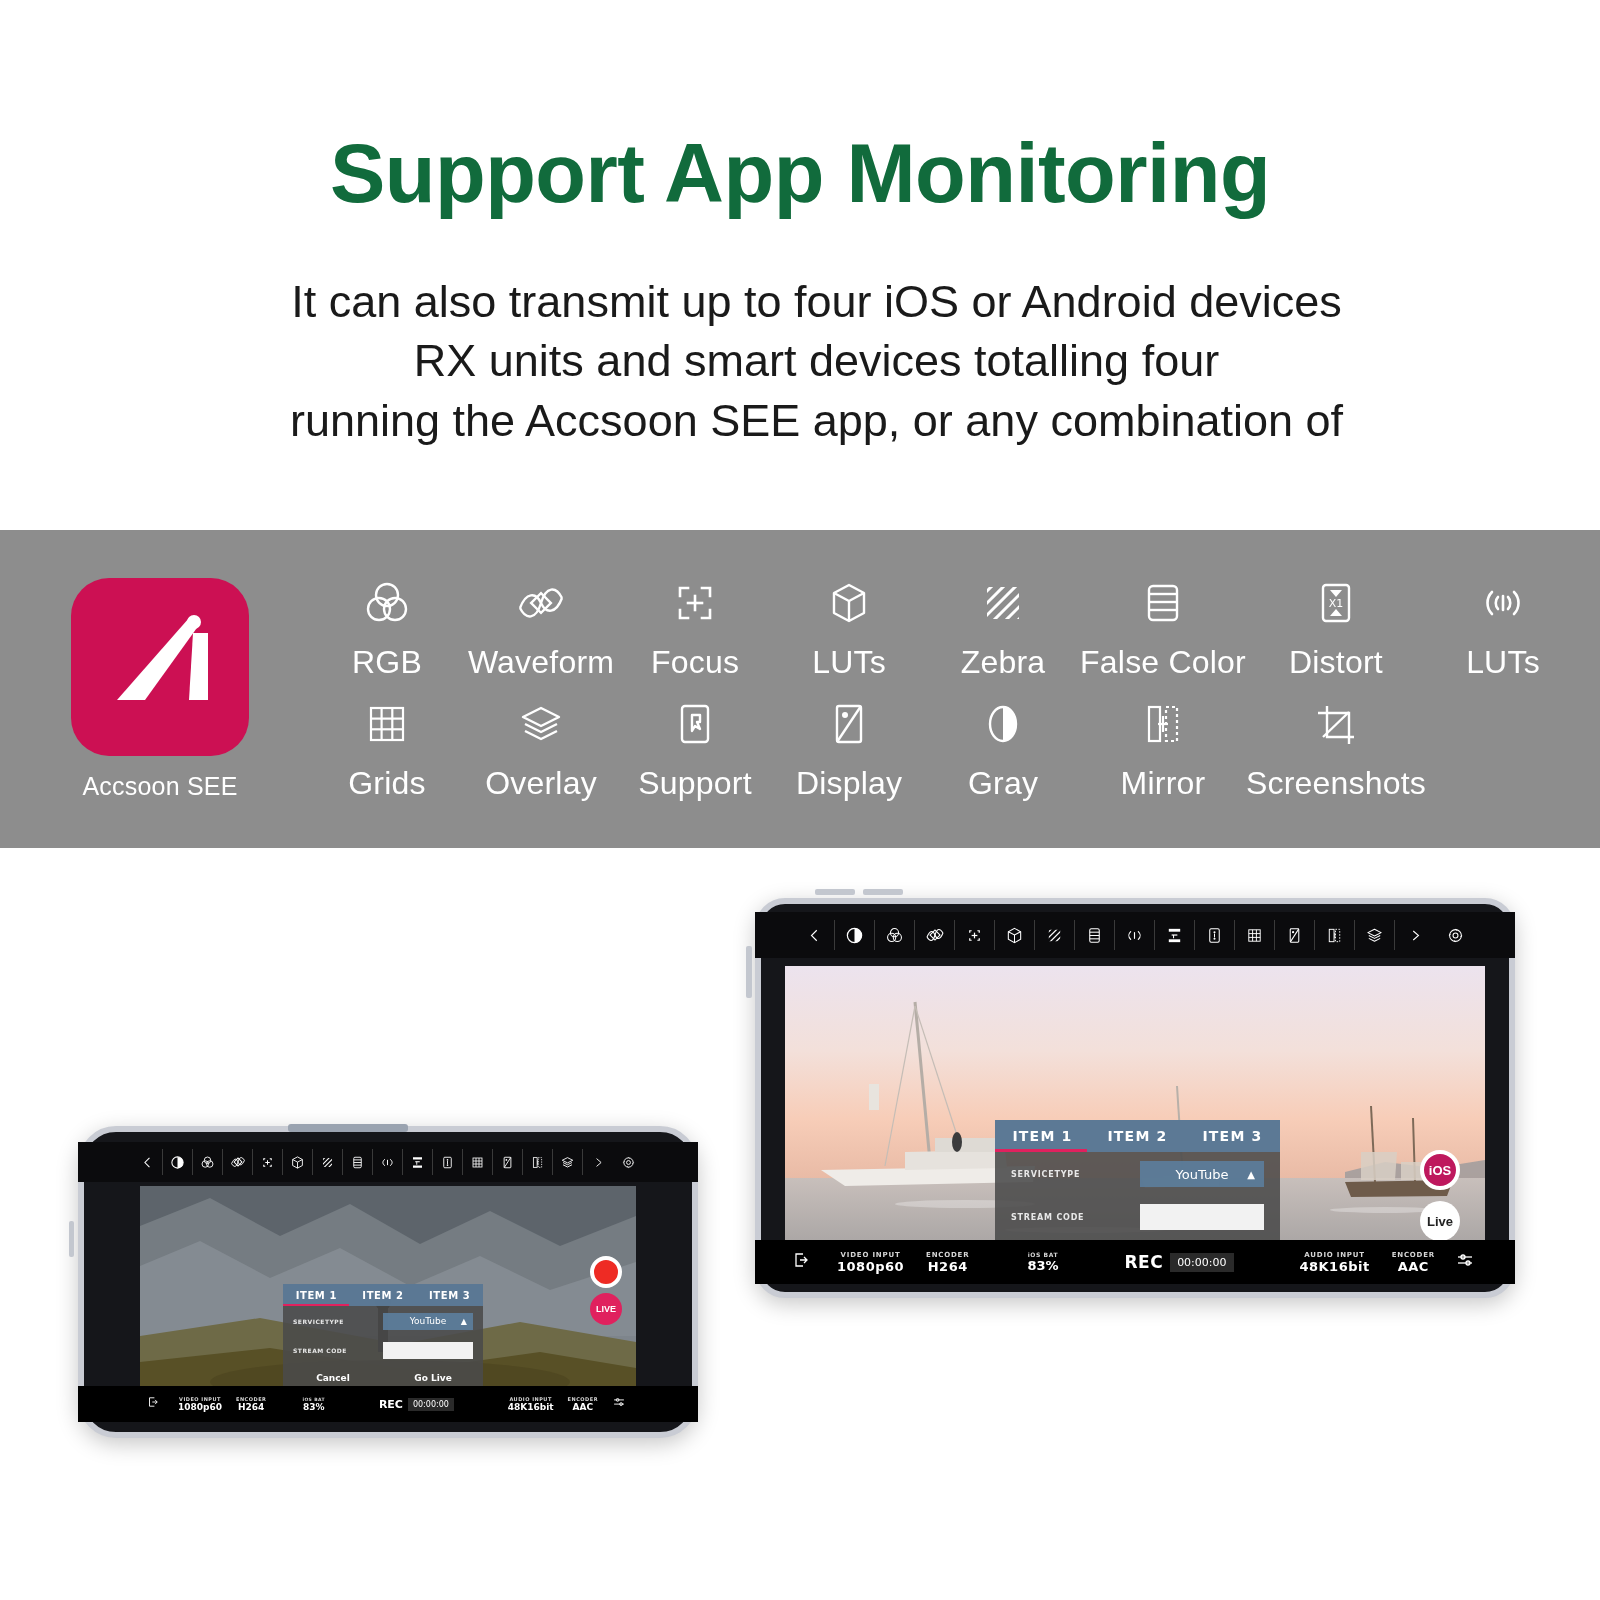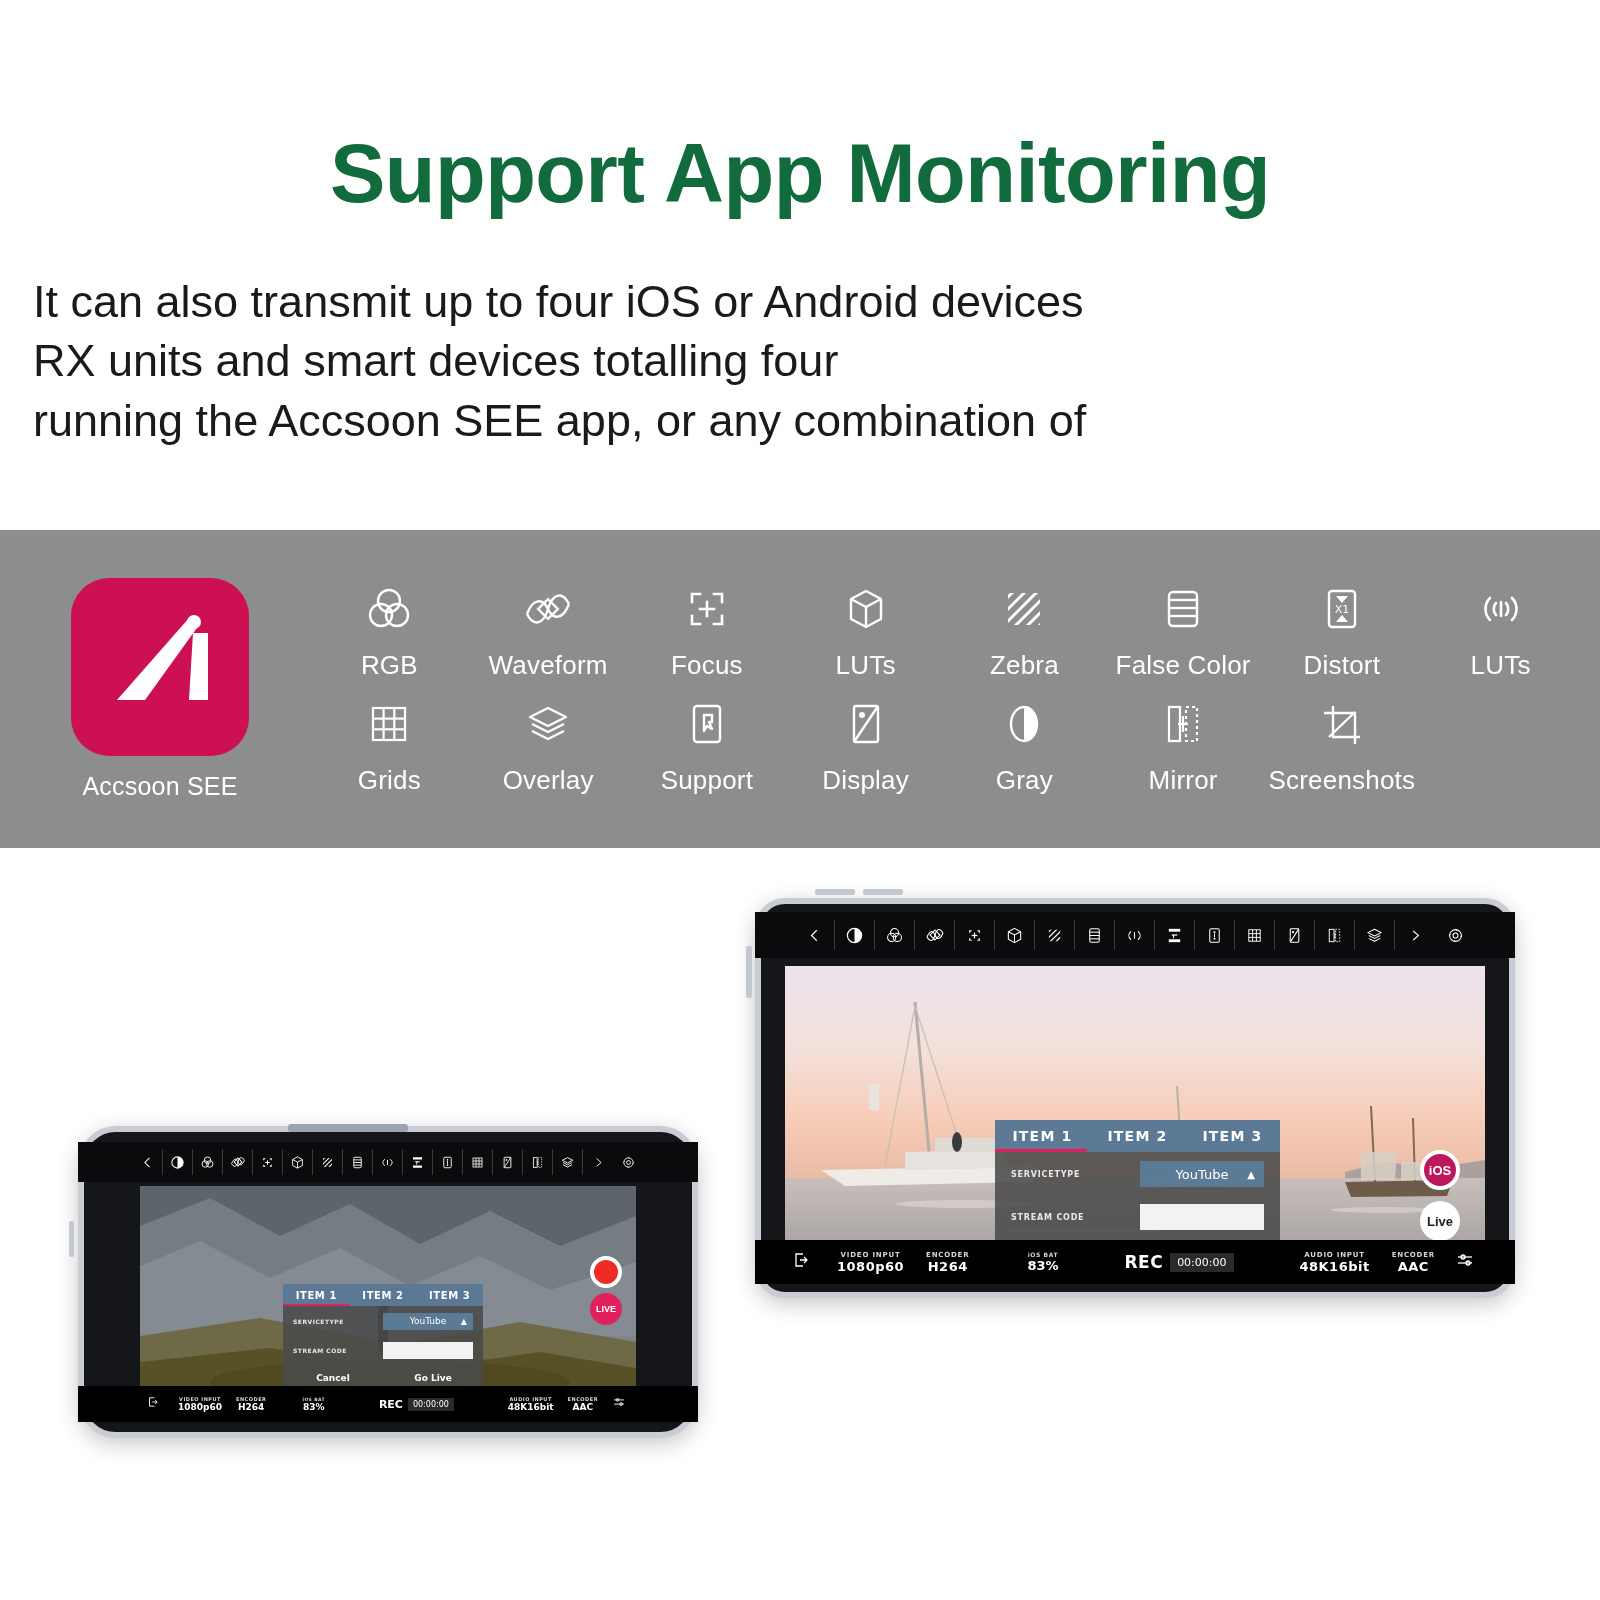--- a/index.html
+++ b/index.html
@@ -13,20 +13,21 @@
 
   
   .hero-title {
     position: absolute; top: 128px; left: 0; width: 1600px;
     text-align: center;
     font-size: 83px; font-weight: bold; letter-spacing: -0.5px;
     color: #116b3c; line-height: 1.1;
   }
   .hero-sub {
     position: absolute; top: 272px; left: 0; width: 1600px;
+    text-align: center;
     font-size: 45px; font-weight: 400; color: #1a1a1a; line-height: 1.32; padding-left: 33px;
   }
   .hero-sub .ln { display: block; }
 
   
   .band {
     position: absolute; top: 530px; left: 0;
     width: 1600px; height: 318px;
     background: #8d8d8d;
     display: flex; align-items: center;
@@ -56,21 +57,21 @@
   .feat {
     display: flex; flex-direction: column; align-items: center; justify-content: center;
     gap: 14px;
   }
   .feat .glyph {
     width: 54px; height: 54px;
     display: flex; align-items: center; justify-content: flex-start;
   }
   .feat .glyph svg { width: 54px; height: 54px; }
   .feat .flabel {
-    color: #ffffff; font-size: 26px; font-weight: 400; white-space: nowrap;
+    color: #ffffff; font-size: 32px; font-weight: 400; white-space: nowrap;
     letter-spacing: 0.2px;
   }
 
   
   .devices { position: absolute; top: 848px; left: 0; width: 1600px; height: 752px; }
 
   
   .device { position: absolute; }
   .dev-body {
     position: absolute; inset: 0;

